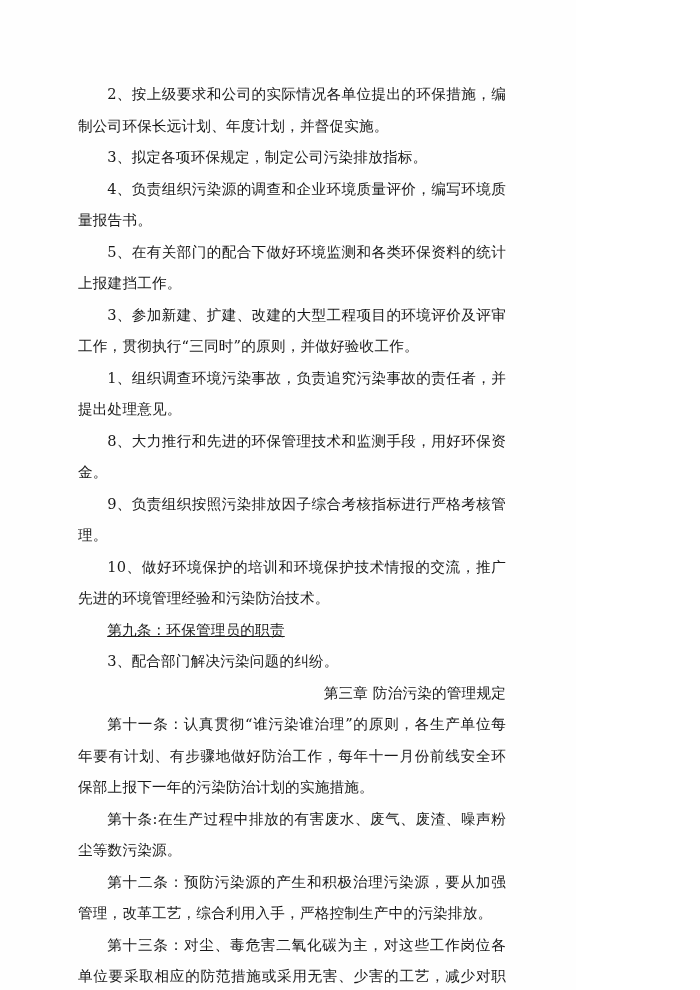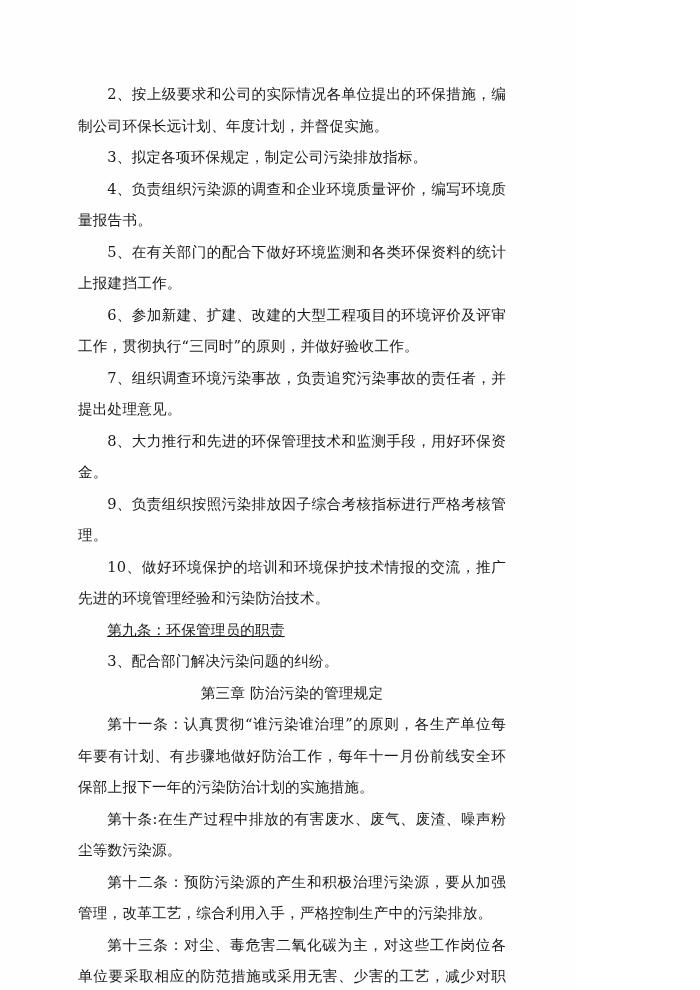--- a/index.html
+++ b/index.html
@@ -30,42 +30,42 @@
     color: #191919;
     letter-spacing: 0.2px;
   }
   .para {
     margin: 0;
     text-indent: 2em;
     text-align: justify;
   }
   .para-center {
     margin: 0;
-    text-align: center;
+    text-align: right;
     text-indent: 0;
   }
   .heading {
     margin: 0;
     text-indent: 2em;
     font-weight: normal;
     text-decoration: underline;
   }
 </style>
 </head>
 <body>
 
 <div class="page">
   <div class="doc-body">
 
     <p class="para">2、按上级要求和公司的实际情况各单位提出的环保措施，编制公司环保长远计划、年度计划，并督促实施。</p>
     <p class="para">3、拟定各项环保规定，制定公司污染排放指标。</p>
     <p class="para">4、负责组织污染源的调查和企业环境质量评价，编写环境质量报告书。</p>
     <p class="para">5、在有关部门的配合下做好环境监测和各类环保资料的统计上报建挡工作。</p>
-    <p class="para">6、参加新建、扩建、改建的大型工程项目的环境评价及评审工作，贯彻执行“三同时”的原则，并做好验收工作。</p>
-    <p class="para">7、组织调查环境污染事故，负责追究污染事故的责任者，并提出处理意见。</p>
+    <p class="para">3、参加新建、扩建、改建的大型工程项目的环境评价及评审工作，贯彻执行“三同时”的原则，并做好验收工作。</p>
+    <p class="para">1、组织调查环境污染事故，负责追究污染事故的责任者，并提出处理意见。</p>
     <p class="para">8、大力推行和先进的环保管理技术和监测手段，用好环保资金。</p>
     <p class="para">9、负责组织按照污染排放因子综合考核指标进行严格考核管理。</p>
     <p class="para">10、做好环境保护的培训和环境保护技术情报的交流，推广先进的环境管理经验和污染防治技术。</p>
     <p class="heading">第九条：环保管理员的职责</p>
     <p class="para">3、配合部门解决污染问题的纠纷。</p>
     <p class="para-center">第三章    防治污染的管理规定</p>
     <p class="para">第十一条：认真贯彻“谁污染谁治理”的原则，各生产单位每年要有计划、有步骤地做好防治工作，每年十一月份前线安全环保部上报下一年的污染防治计划的实施措施。</p>
     <p class="para">第十条:在生产过程中排放的有害废水、废气、废渣、噪声粉尘等数污染源。</p>
     <p class="para">第十二条：预防污染源的产生和积极治理污染源，要从加强管理，改革工艺，综合利用入手，严格控制生产中的污染排放。</p>
     <p class="para">第十三条：对尘、毒危害二氧化碳为主，对这些工作岗位各单位要采取相应的防范措施或采用无害、少害的工艺，减少对职工的身体危害。</p>

